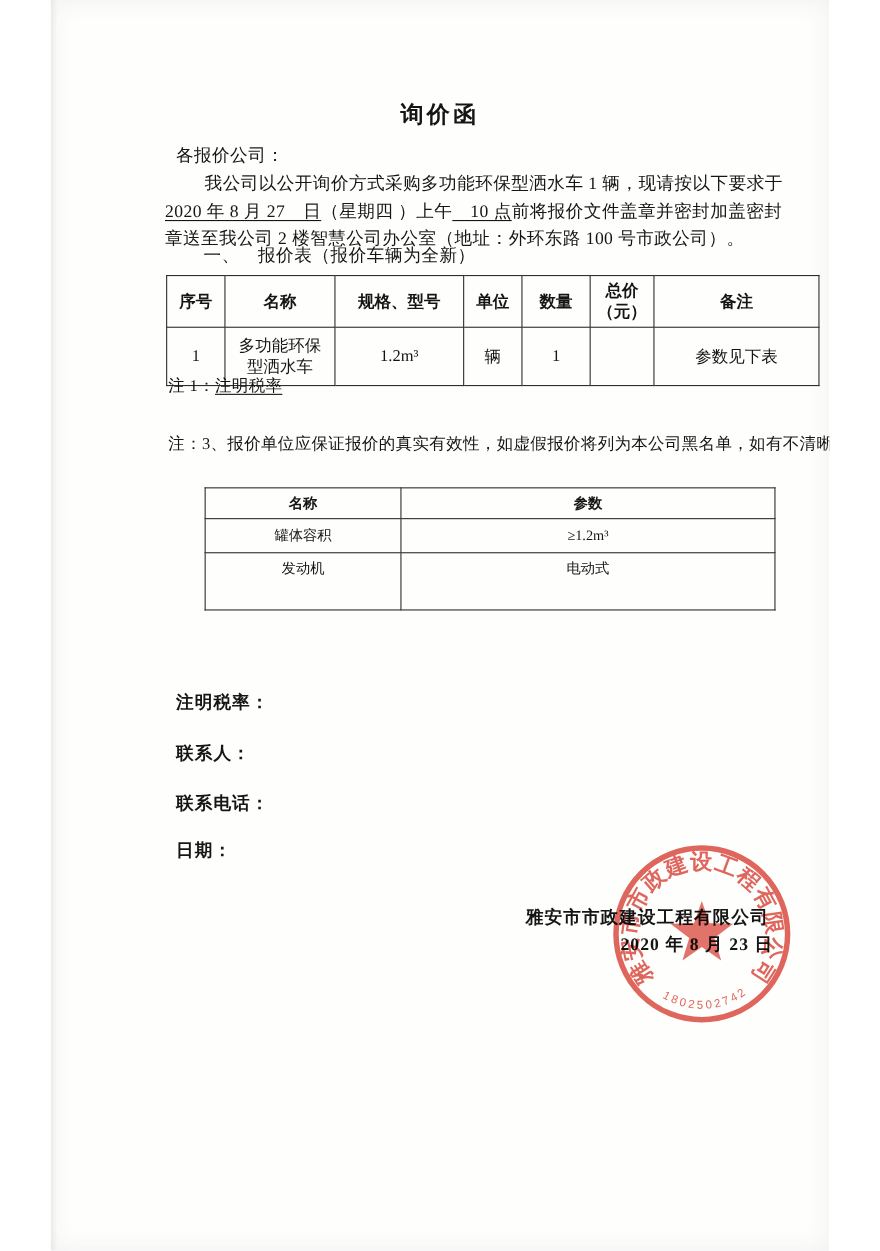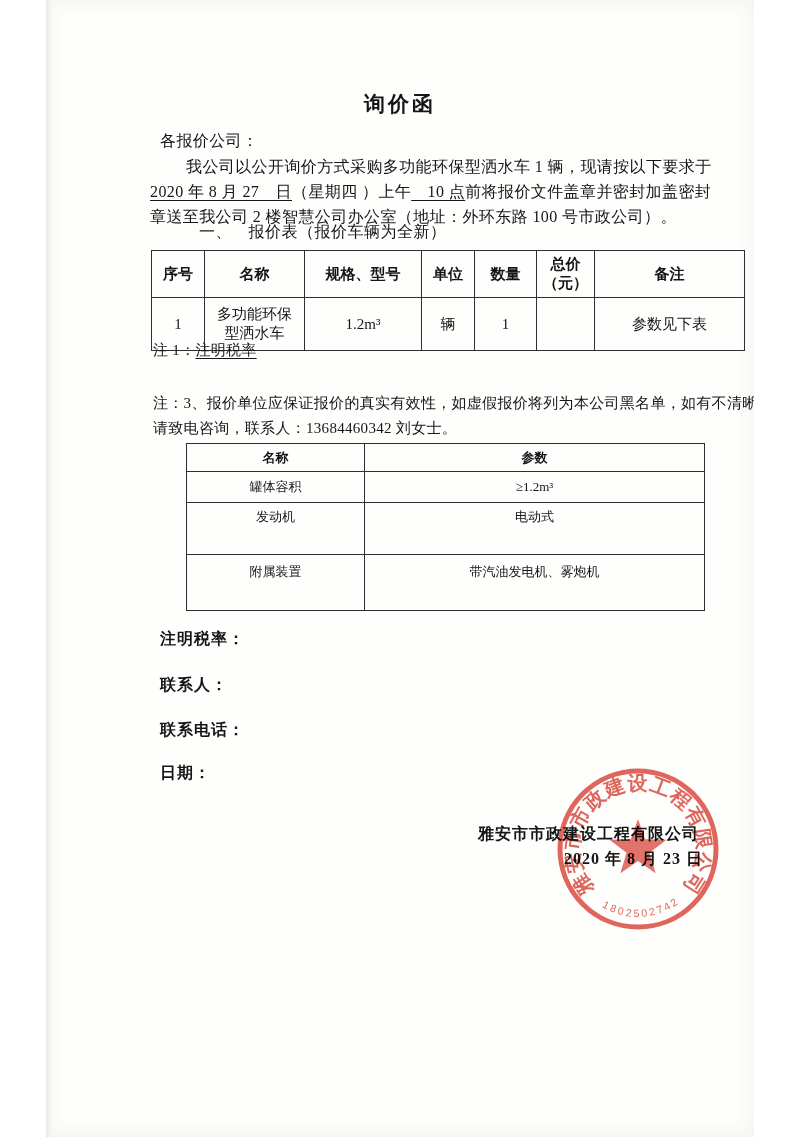--- a/index.html
+++ b/index.html
@@ -51,21 +51,21 @@
   <div class="abs title">询价函</div>
 
   <div class="abs body-text" style="left:114px; top:131px;">各报价公司：</div>
 
   <div class="abs body-text" style="left:140px; top:157px;">我公司以公开询价方式采购多功能环保型洒水车 1 辆，现请按以下要求于</div>
 
   <div class="abs body-text" style="left:104px; top:182px;"><span class="u">2020 年 8 月 27　日</span><span>（星期四 ）上午</span><span class="u">　10 点</span><span>前将报价文件盖章并密封加盖密封</span></div>
 
   <div class="abs body-text" style="left:104px; top:207px;">章送至我公司 2 楼智慧公司办公室（地址：外环东路 100 号市政公司）。</div>
 
-  <div class="abs heading" style="left:153px; top:222px;">一、　报价表（报价车辆为全新）</div>
+  <div class="abs heading" style="left:139px; top:222px;">一、　报价表（报价车辆为全新）</div>
 
   <table class="t1">
     <colgroup>
       <col style="width:53px">
         <col style="width:100px">
         <col style="width:117px">
       <col style="width:53px">
         <col style="width:62px">
         <col style="width:58px">
         <col style="width:150px">
@@ -88,43 +88,38 @@
       <td>1</td>
       <td></td>
       <td>参数见下表</td>
     </tr>
   </tbody>
     </table>
 
   <div class="abs note" style="left:107px; top:341px;"><span>注 1：</span><span class="u">注明税率</span></div>
 
   <div class="abs note" style="left:107px; top:394px;">注：3、报价单位应保证报价的真实有效性，如虚假报价将列为本公司黑名单，如有不清晰</div>
-  <div class="abs note" style="left:107px; top:419px;">请致电咨询，联系人：13684460342 刘女士。</div>
 
   <table class="t2">
     <colgroup>
         <col style="width:178px">
         <col style="width:340px">
       </colgroup>
     <tbody>
         <tr>
       <th>名称</th>
       <th>参数</th>
     </tr>
     <tr class="r1">
       <td>罐体容积</td>
       <td>≥1.2m³</td>
     </tr>
     <tr class="r2">
       <td>发动机</td>
       <td>电动式</td>
-    </tr>
-    <tr class="r3">
-      <td>附属装置</td>
-      <td>带汽油发电机、雾炮机</td>
     </tr>
   </tbody>
     </table>
 
   <div class="abs field" style="left:114px; top:629px;">注明税率：</div>
   <div class="abs field" style="left:114px; top:675px;">联系人：</div>
   <div class="abs field" style="left:114px; top:720px;">联系电话：</div>
   <div class="abs field" style="left:114px; top:763px;">日期：</div>
 
   <div class="abs sig" style="left:432px; top:824px;">雅安市市政建设工程有限公司</div>

